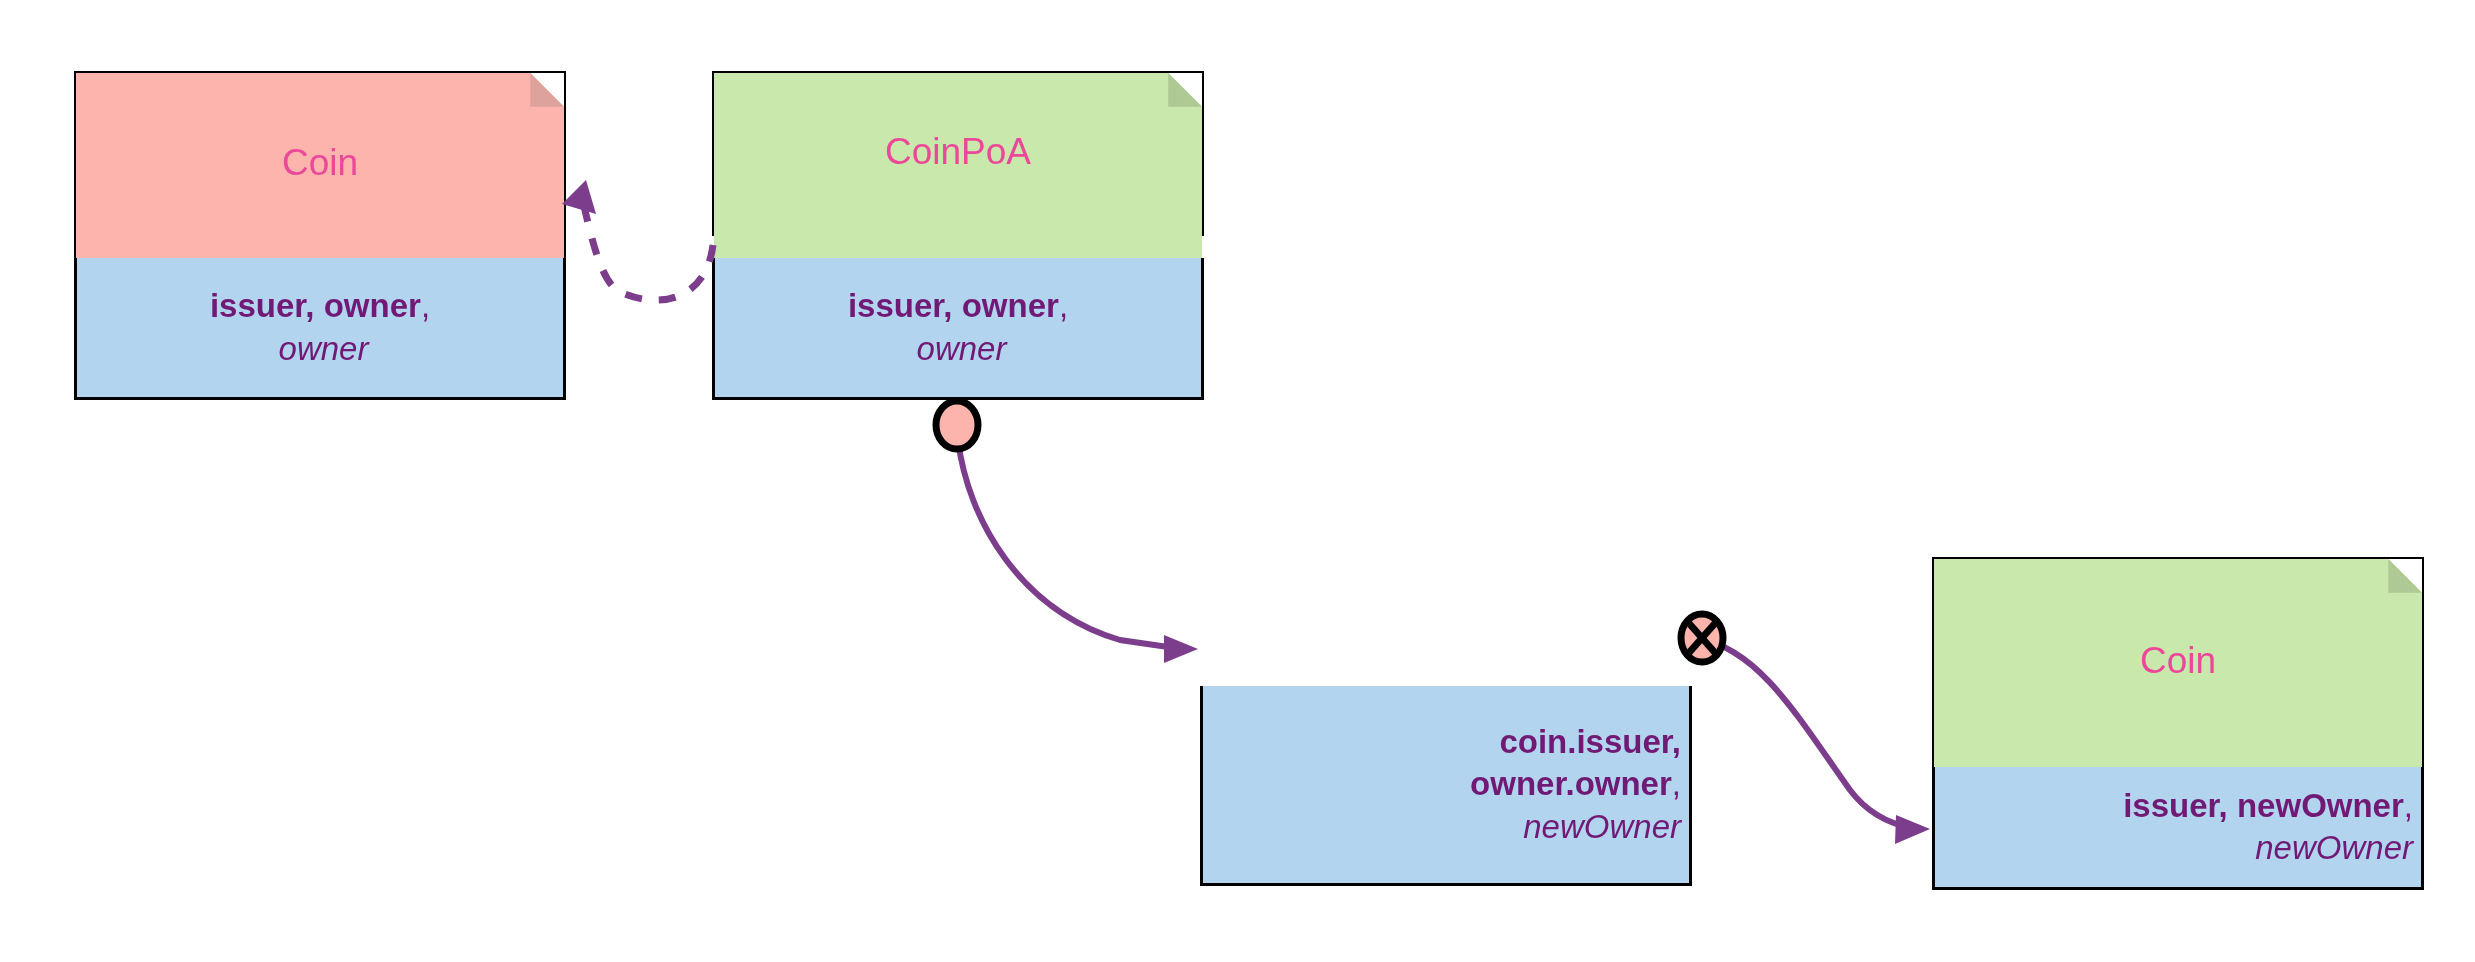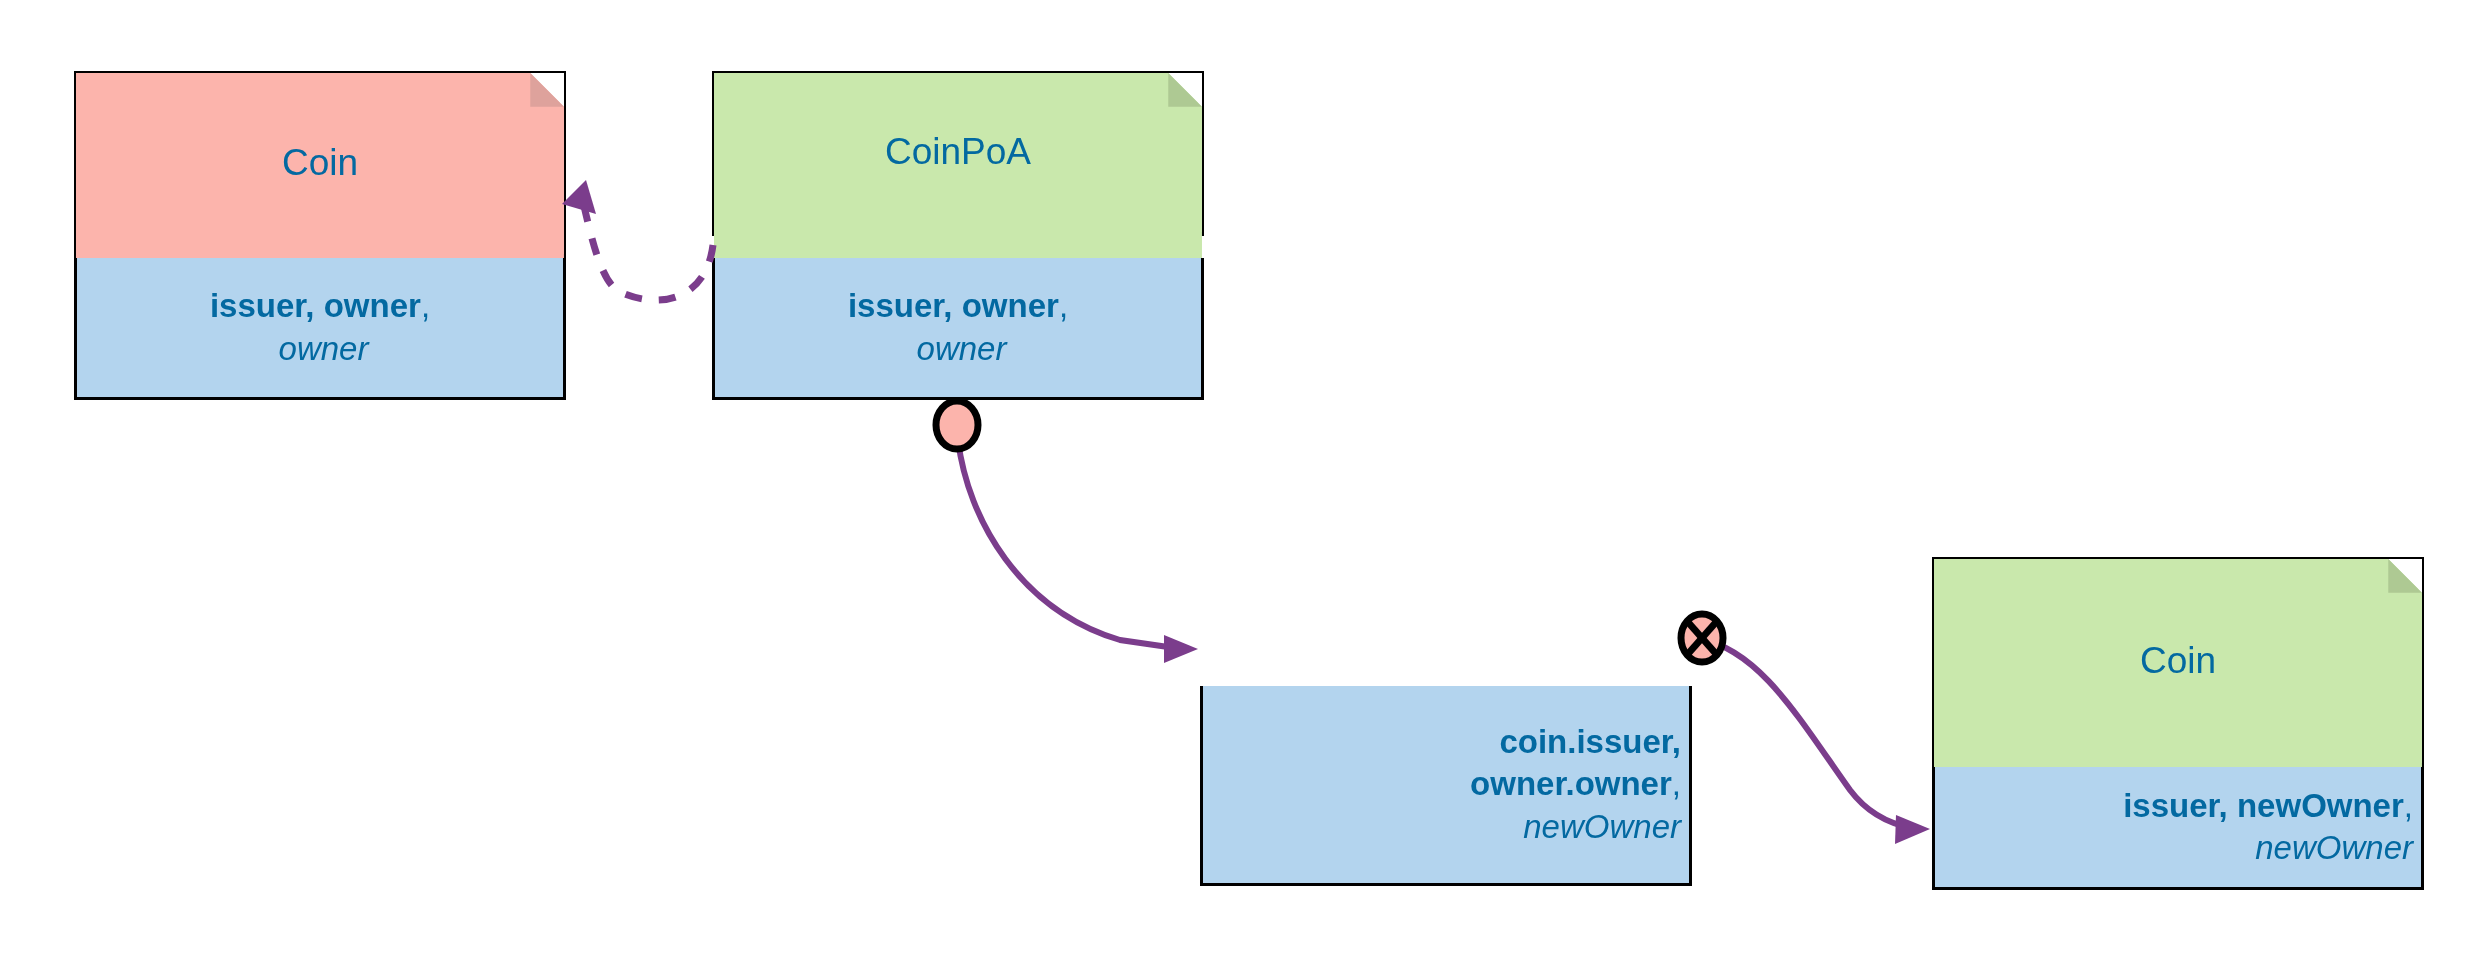--- a/index.html
+++ b/index.html
@@ -37,36 +37,36 @@
   
   .head-fill {
     position: absolute;
     inset: 0;
   }
   .note-title {
     position: relative;
     z-index: 3;
     font-size: 37px;
     line-height: 1.1;
-    color: #0369a1;
+    color: #ec4899;
     text-align: left;
     white-space: nowrap;
   }
   .note-body {
     position: absolute;
     box-sizing: border-box;
     border: 3px solid #000000;
     border-top: none;
     background: #b3d4ee;
     display: flex;
     flex-direction: column;
     align-items: center;
     justify-content: center;
     text-align: center;
-    color: #0369a1;
+    color: #701a75;
     font-size: 33px;
     line-height: 1.28;
     padding: 4px 8px;
   }
   .note-body .bold { font-weight: bold; }
   .note-body .ital { font-style: italic; margin-left: 7px; }
 
   
   #links {
     position: absolute;

